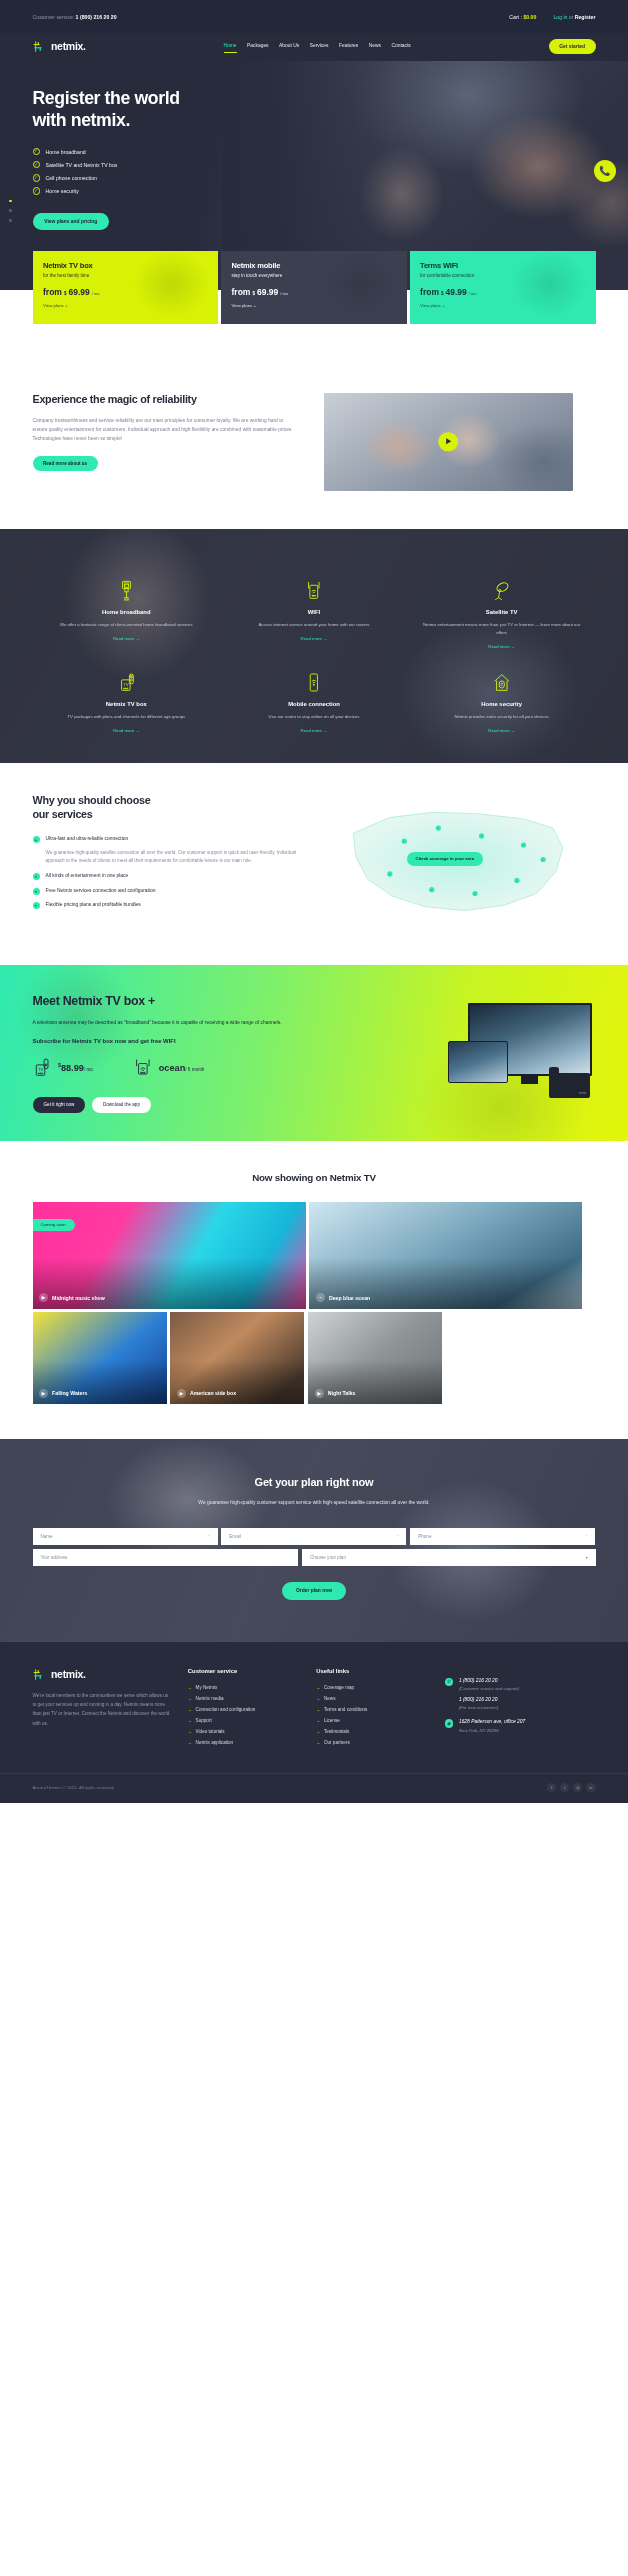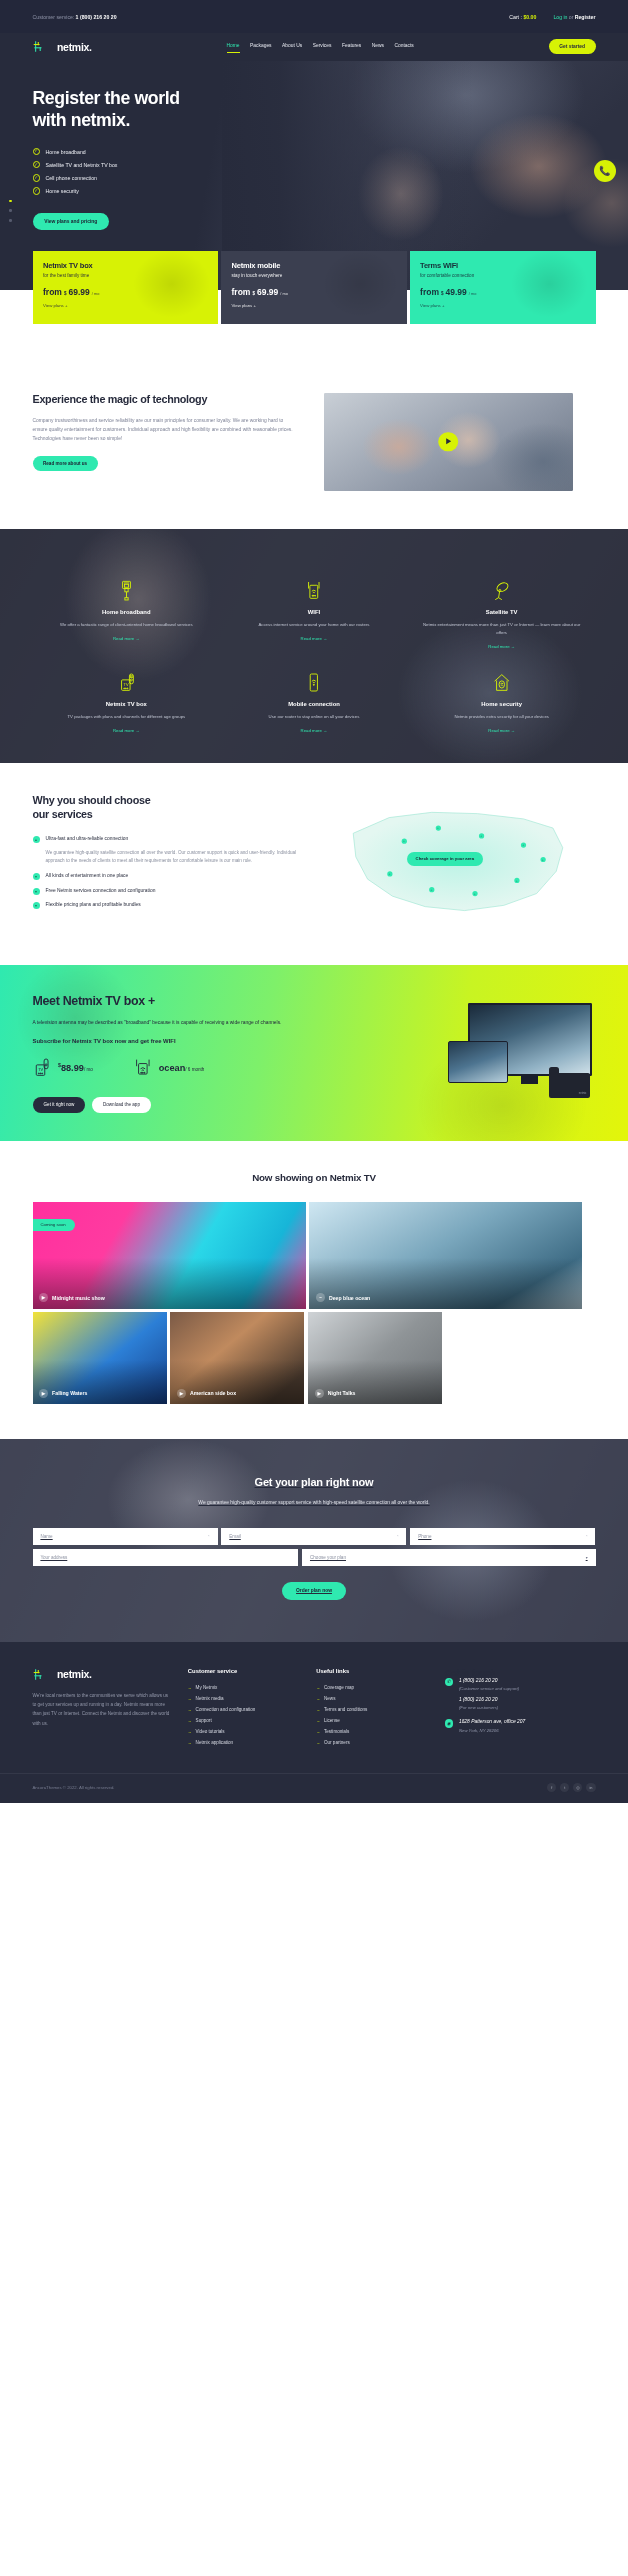--- a/index.html
+++ b/index.html
@@ -32,21 +32,21 @@
   .auth a.reg { color: #ffffff; font-weight: bold; text-decoration: none; }
 
   
   .nav {
     background: #272b3c;
     height: 27.5px;
     display: flex;
     align-items: center;
   }
   .nav .wrap { display: flex; align-items: center; justify-content: space-between; }
-  .logo { display: flex; align-items: center; gap: 14px; }
+  .logo { display: flex; align-items: flex-start; gap: 8px; }
   .logo-mark { width: 10.5px; height: 13px; position: relative; }
   .logo-text { color: #fff; font-size: 10.5px; font-weight: bold; letter-spacing: -0.3px; }
   .menu { display: flex; align-items: center; gap: 10.5px; font-size: 4.9px; }
   .menu a { color: #e7e9f0; text-decoration: none; padding-bottom: 2.6px; position: relative; }
   .menu a.active { color: #2fe9b0; }
   .menu a.active::after {
     content: ""; position: absolute; left: 0; right: 0; bottom: -2.6px;
     height: 1px; background: #d7f205;
   }
   .btn-started {
@@ -254,21 +254,20 @@
   .s3 { width: 134px; height: 92px; background: linear-gradient(140deg,#f2e23a,#2c7fd6 55%,#153f8a);}
   .s4 { width: 134px; height: 92px; background: linear-gradient(140deg,#7b5a46,#c08a5e 40%,#4a3a2e 85%);}
   .s5 { width: 134px; height: 92px; background: linear-gradient(140deg,#cfd3d6,#8f9497 50%,#6d7276);}
   .shows-row2 .show:nth-child(4) { width: 134px; }
   .show::after { content:""; position:absolute; inset:0; background: linear-gradient(0deg, rgba(0,0,0,.45), transparent 48%);}
 
   
   .order {
     position:relative; overflow:hidden; padding: 37px 12px 42px;
     background: linear-gradient(115deg,#4a4e60,#5c6072 45%,#3d4154);
-    text-decoration: underline;
   }
   .order::before{
     content:""; position:absolute; inset:0;
     background:
       radial-gradient(ellipse 131px 98px at 30% 30%, rgba(180,180,190,.4), transparent 62%),
       radial-gradient(ellipse 131px 111px at 75% 55%, rgba(160,170,190,.38), transparent 64%),
       rgba(60,64,80,.68);
   }
   .order > * { position:relative; z-index:3; }
   .order h2 { text-align:center; color:#fff; font-size: 11px; font-weight:bold; letter-spacing:-0.2px; }
@@ -444,21 +443,21 @@
         <a class="vplans" href="#">View plans  +</a>
       </div>
 
     </div>
   </div>
 </div>
 
 <div class="magic">
   <div class="wrap">
     <div class="magic-left">
-      <h2>Experience the magic of technology</h2>
+      <h2>Experience the magic of reliability</h2>
       <p>Company trustworthiness and service reliability are our main principles for consumer loyalty. We are working hard to ensure quality entertainment for customers. Individual approach and high flexibility are combined with reasonable prices. Technologies have never been so simple!</p>
       <button class="btn">Read more about us</button>
     </div>
     <div class="magic-media">
       <div class="play"></div>
     </div>
   </div>
 </div>
 
 <div class="explore">

